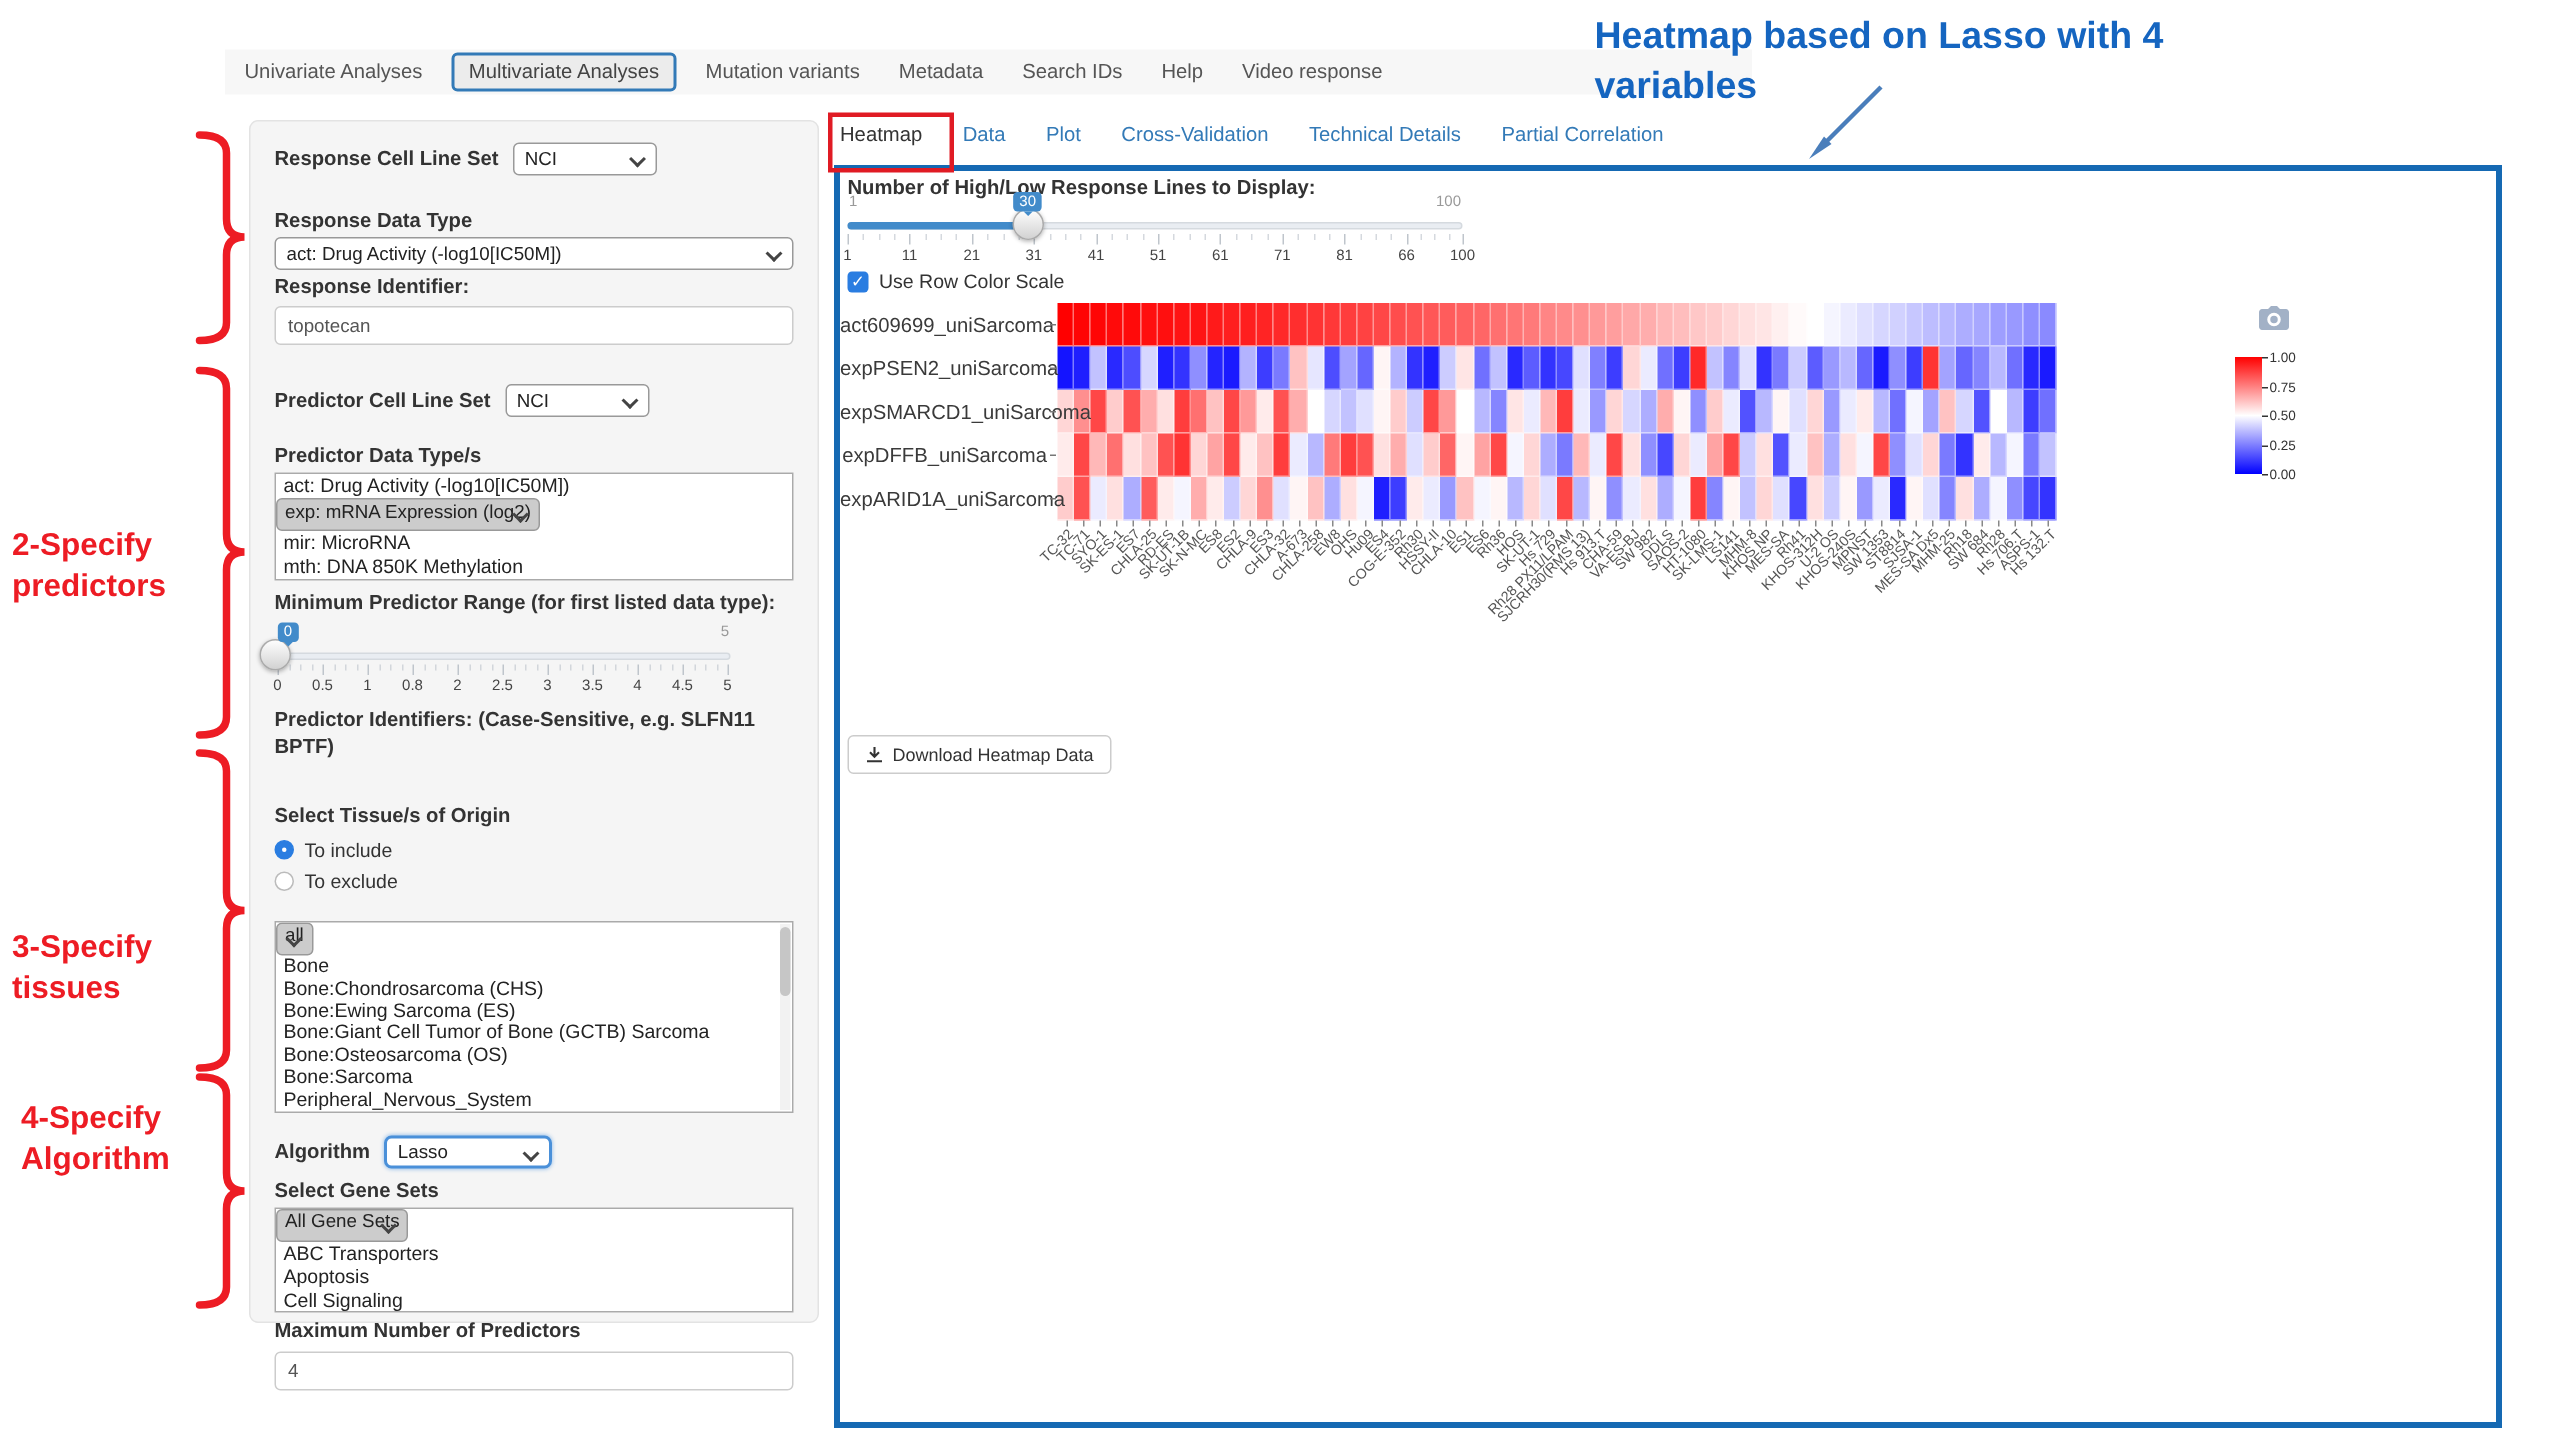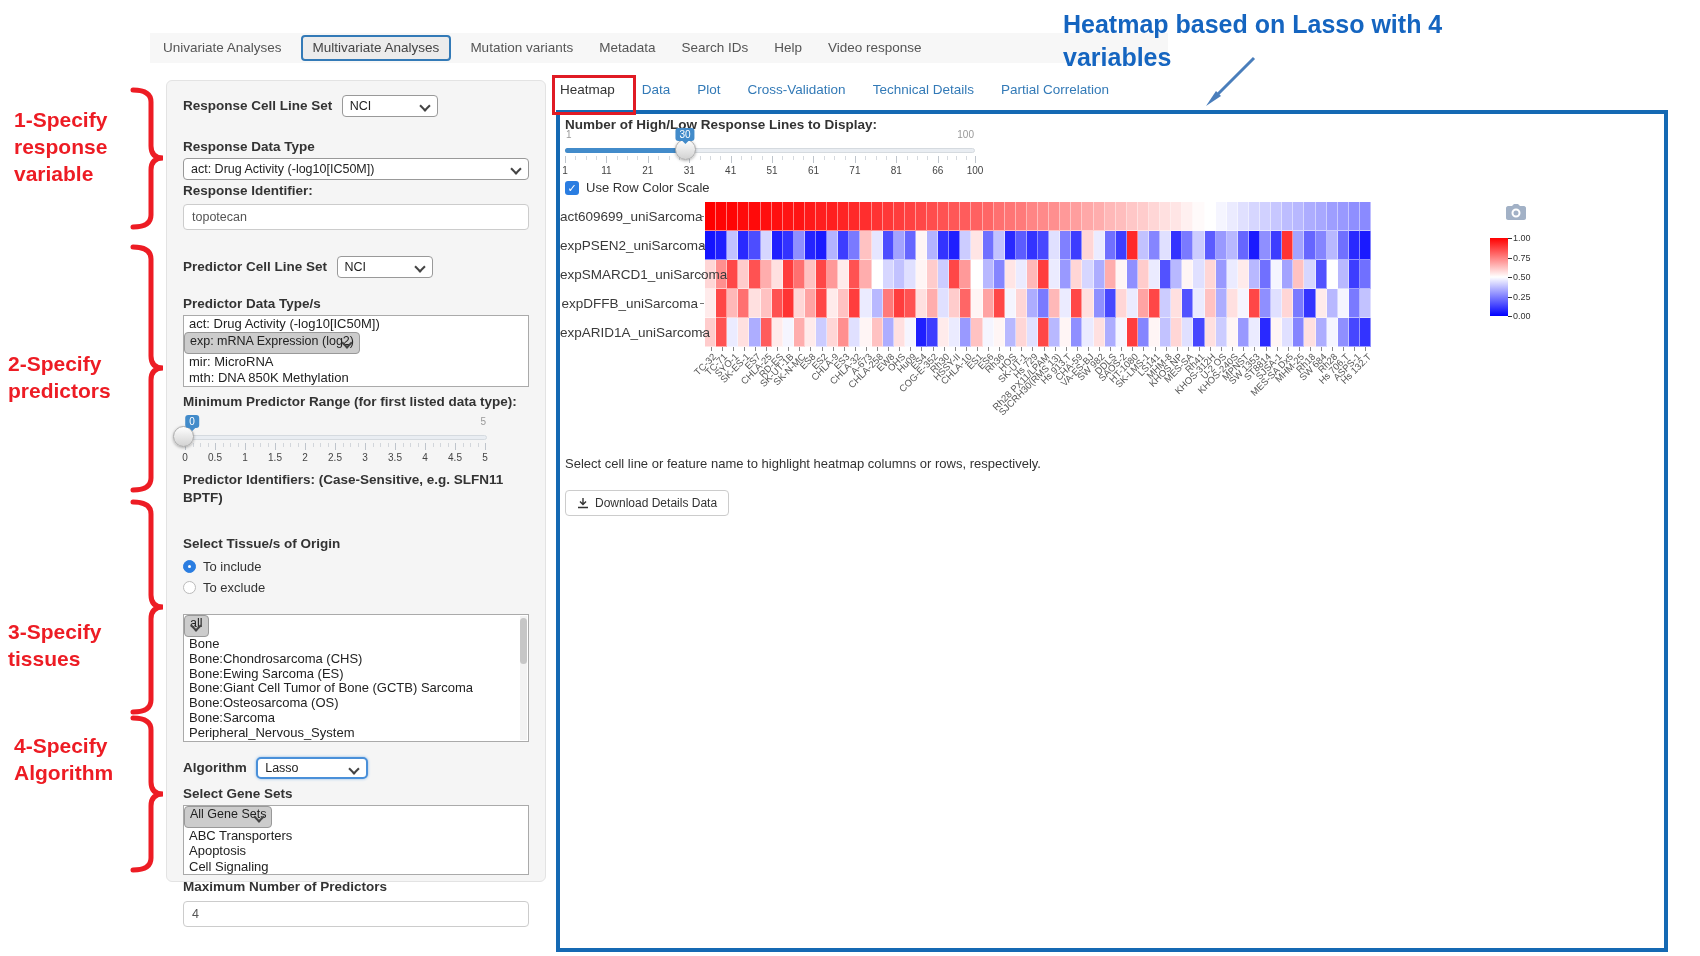--- a/index.html
+++ b/index.html
@@ -110,23 +110,20 @@
     </div>
 
   <svg id="braces" viewBox="0 0 46 800">
     <g fill="none" stroke="#ed1c24" stroke-width="5" stroke-linecap="round">
       <path d="M8,10 Q26,10 26,22 L26,66 Q26,78 38,78 Q26,78 26,90 L26,135 Q26,147 8,147"></path>
       <path d="M8,167 Q26,167 26,179 L26,276 Q26,288 38,288 Q26,288 26,300 L26,398 Q26,410 8,410"></path>
       <path d="M8,422 Q26,422 26,434 L26,515 Q26,527 38,527 Q26,527 26,539 L26,620 Q26,632 8,632"></path>
       <path d="M8,638 Q26,638 26,650 L26,702 Q26,714 38,714 Q26,714 26,726 L26,778 Q26,790 8,790"></path>
     </g>
   </svg>
-  <div class="red-note" style="left:14px;top:106px;">1-Specify
-response
-variable</div>
   <div class="red-note" style="left:8px;top:350px;">2-Specify
 predictors</div>
   <div class="red-note" style="left:8px;top:618px;">3-Specify
 tissues</div>
   <div class="red-note" style="left:14px;top:732px;">4-Specify
 Algorithm</div>
 
   <div id="blue-note">Heatmap based on Lasso with 4 variables</div>
   <svg id="blue-arrow" viewBox="0 0 80 62">
     <line x1="62" y1="6" x2="22" y2="46" stroke="#4a7ebb" stroke-width="3"></line>
@@ -166,21 +163,21 @@
           <div class="sg-label" style="left: 30px;">0.5</div>
           <div class="sg-tick minor" style="left: 37.5px;"></div>
           <div class="sg-tick minor" style="left: 45px;"></div>
           <div class="sg-tick minor" style="left: 52.5px;"></div>
           <div class="sg-tick major" style="left: 60px;"></div>
           <div class="sg-label" style="left: 60px;">1</div>
           <div class="sg-tick minor" style="left: 67.5px;"></div>
           <div class="sg-tick minor" style="left: 75px;"></div>
           <div class="sg-tick minor" style="left: 82.5px;"></div>
           <div class="sg-tick major" style="left: 90px;"></div>
-          <div class="sg-label" style="left: 90px;">1.5</div>
+          <div class="sg-label" style="left: 90px;">0.8</div>
           <div class="sg-tick minor" style="left: 97.5px;"></div>
           <div class="sg-tick minor" style="left: 105px;"></div>
           <div class="sg-tick minor" style="left: 112.5px;"></div>
           <div class="sg-tick major" style="left: 120px;"></div>
           <div class="sg-label" style="left: 120px;">2</div>
           <div class="sg-tick minor" style="left: 127.5px;"></div>
           <div class="sg-tick minor" style="left: 135px;"></div>
           <div class="sg-tick minor" style="left: 142.5px;"></div>
           <div class="sg-tick major" style="left: 150px;"></div>
           <div class="sg-label" style="left: 150px;">2.5</div>
@@ -882,21 +879,20 @@
         <div class="cbar-tick" style="top: 143.5px;"></div>
         <div class="cbar-lab" style="top: 138.5px;">0.75</div>
         <div class="cbar-tick" style="top: 163px;"></div>
         <div class="cbar-lab" style="top: 158px;">0.50</div>
         <div class="cbar-tick" style="top: 182.5px;"></div>
         <div class="cbar-lab" style="top: 177.5px;">0.25</div>
         <div class="cbar-tick" style="top: 202px;"></div>
         <div class="cbar-lab" style="top: 197px;">0.00</div>
       </div>
 
-    <div class="abs" id="hint">Select cell line or feature name to highlight heatmap columns or rows, respectively.</div>
     <div class="abs" id="dl-btn">
       <svg width="12" height="12" viewBox="0 0 12 12">
         <path d="M6,1 L6,7 M3,4.5 L6,7.5 L9,4.5 M1,10.5 L11,10.5" stroke="#333" stroke-width="1.4" fill="none"></path>
       </svg>
-      <span>Download Details Data</span>
+      <span>Download Heatmap Data</span>
     </div>
   </div>
 </div>
 
 </body></html>

